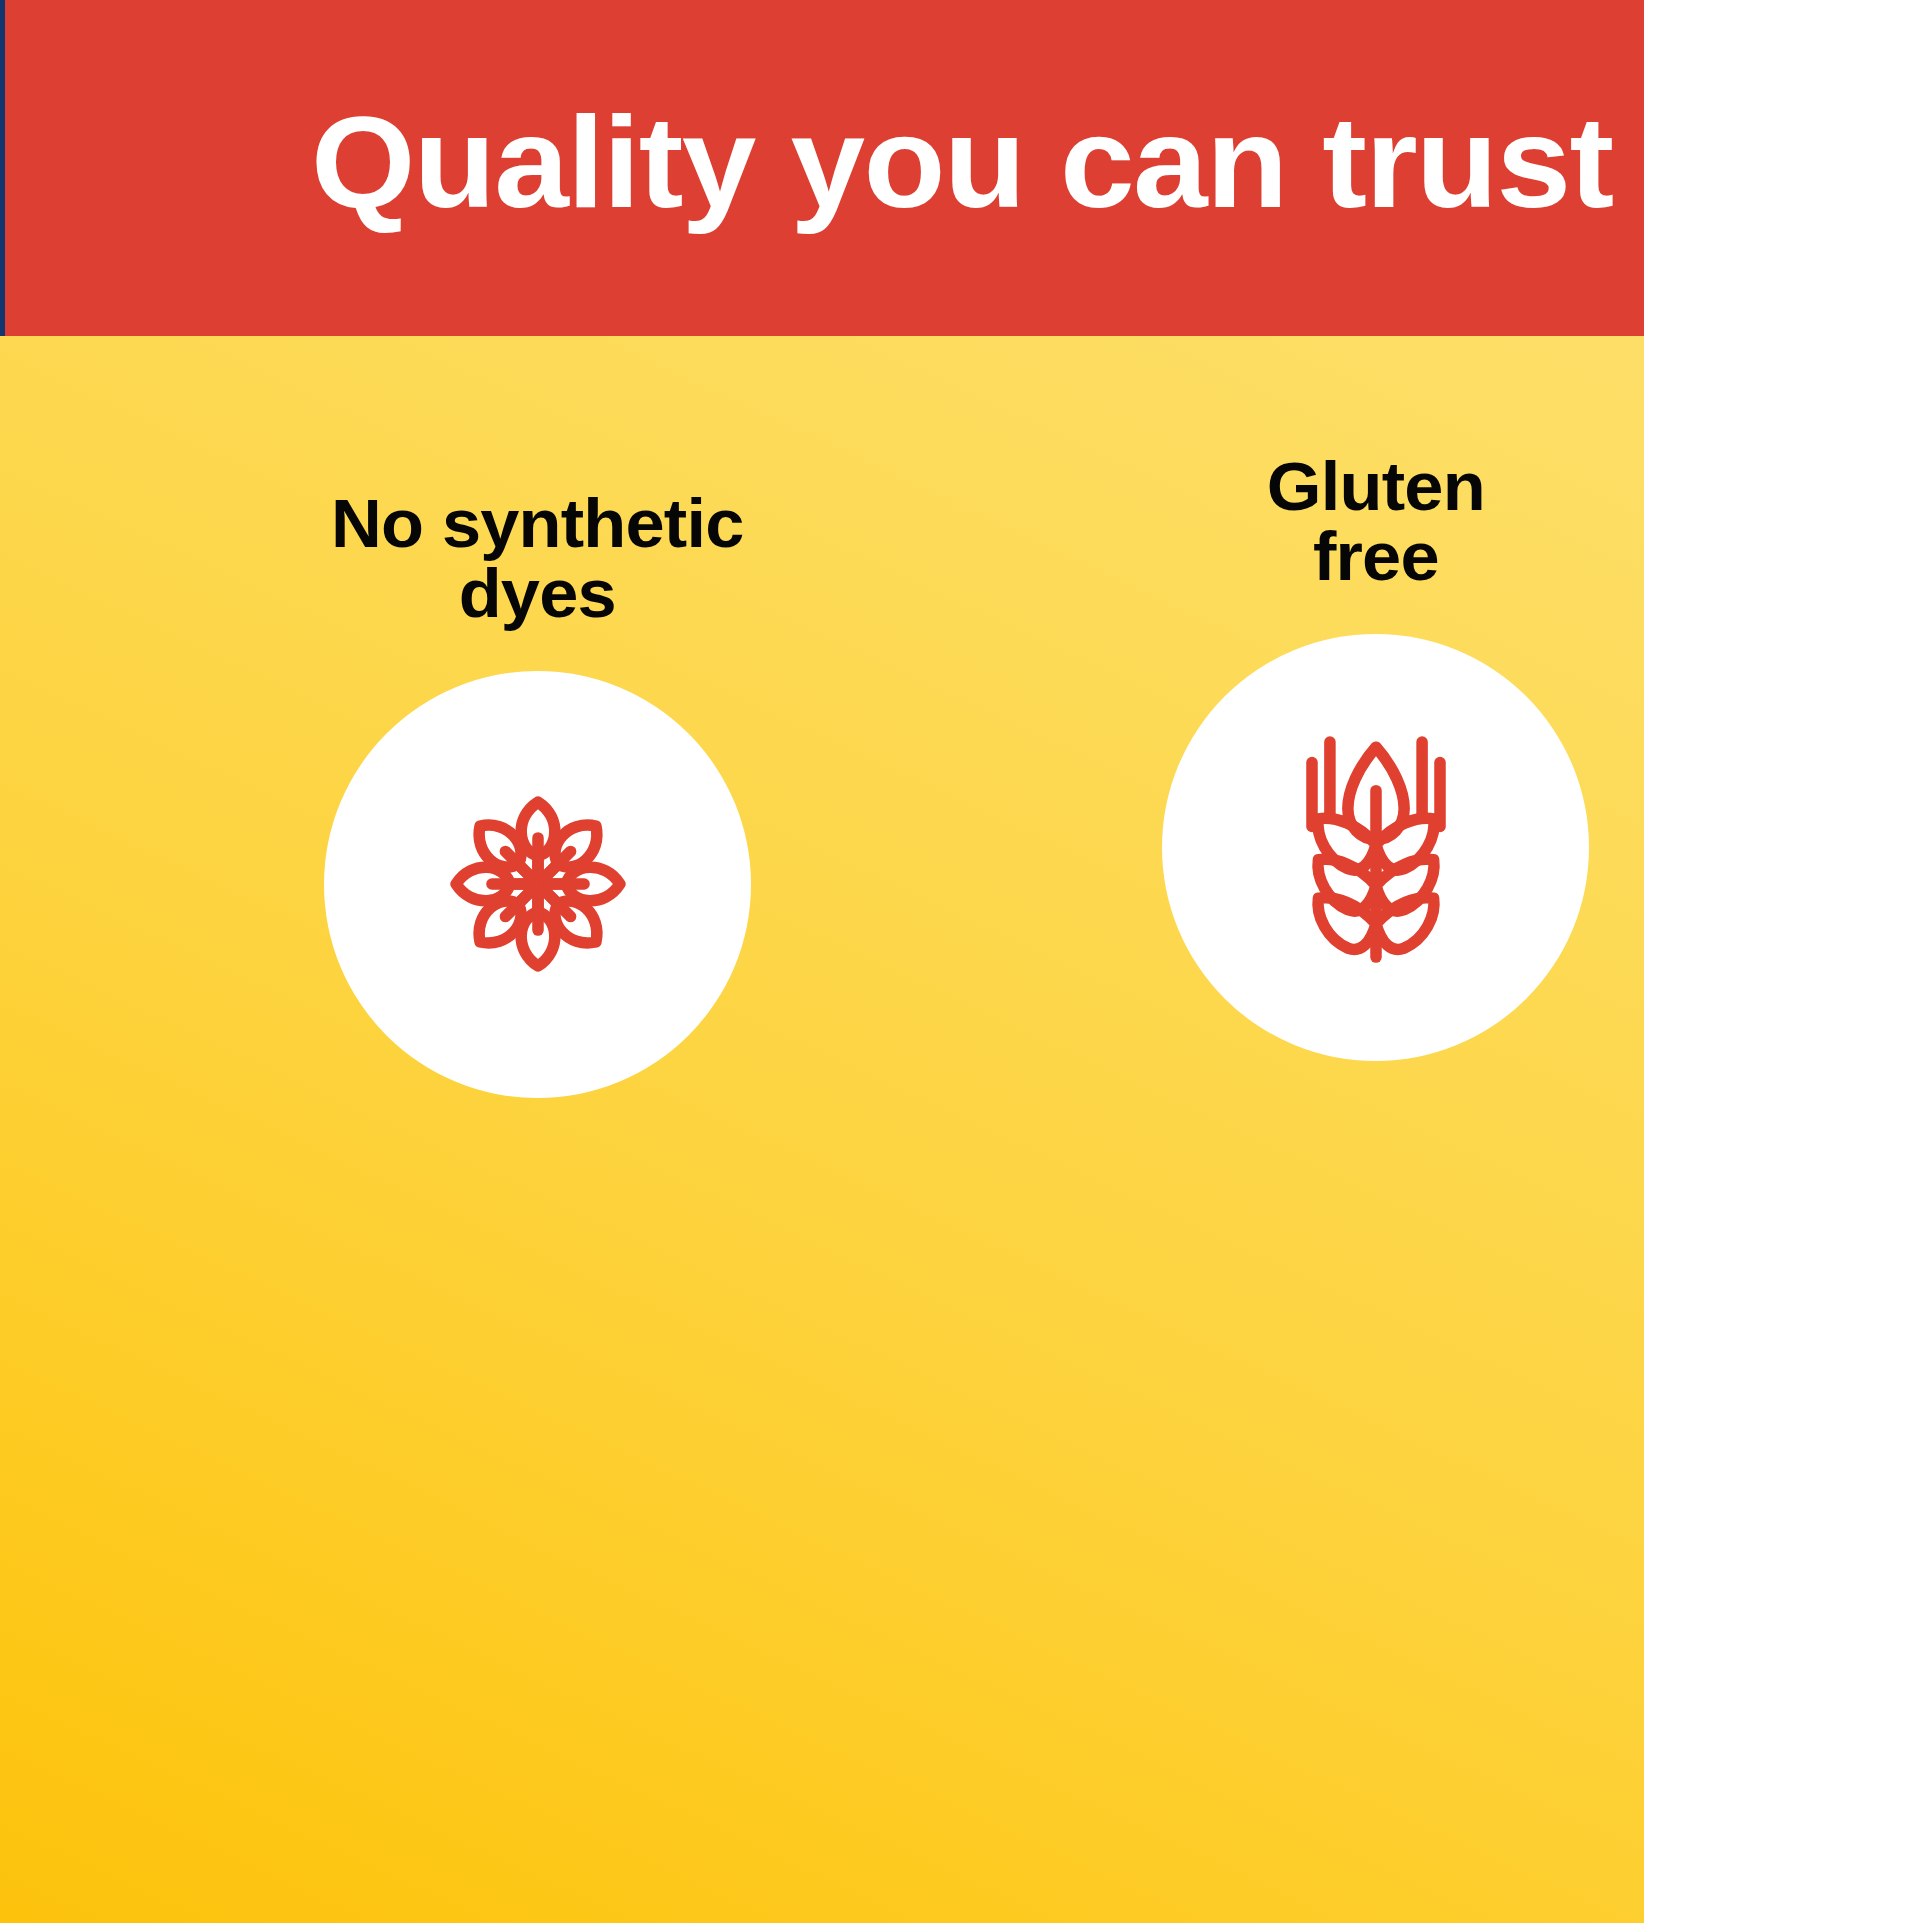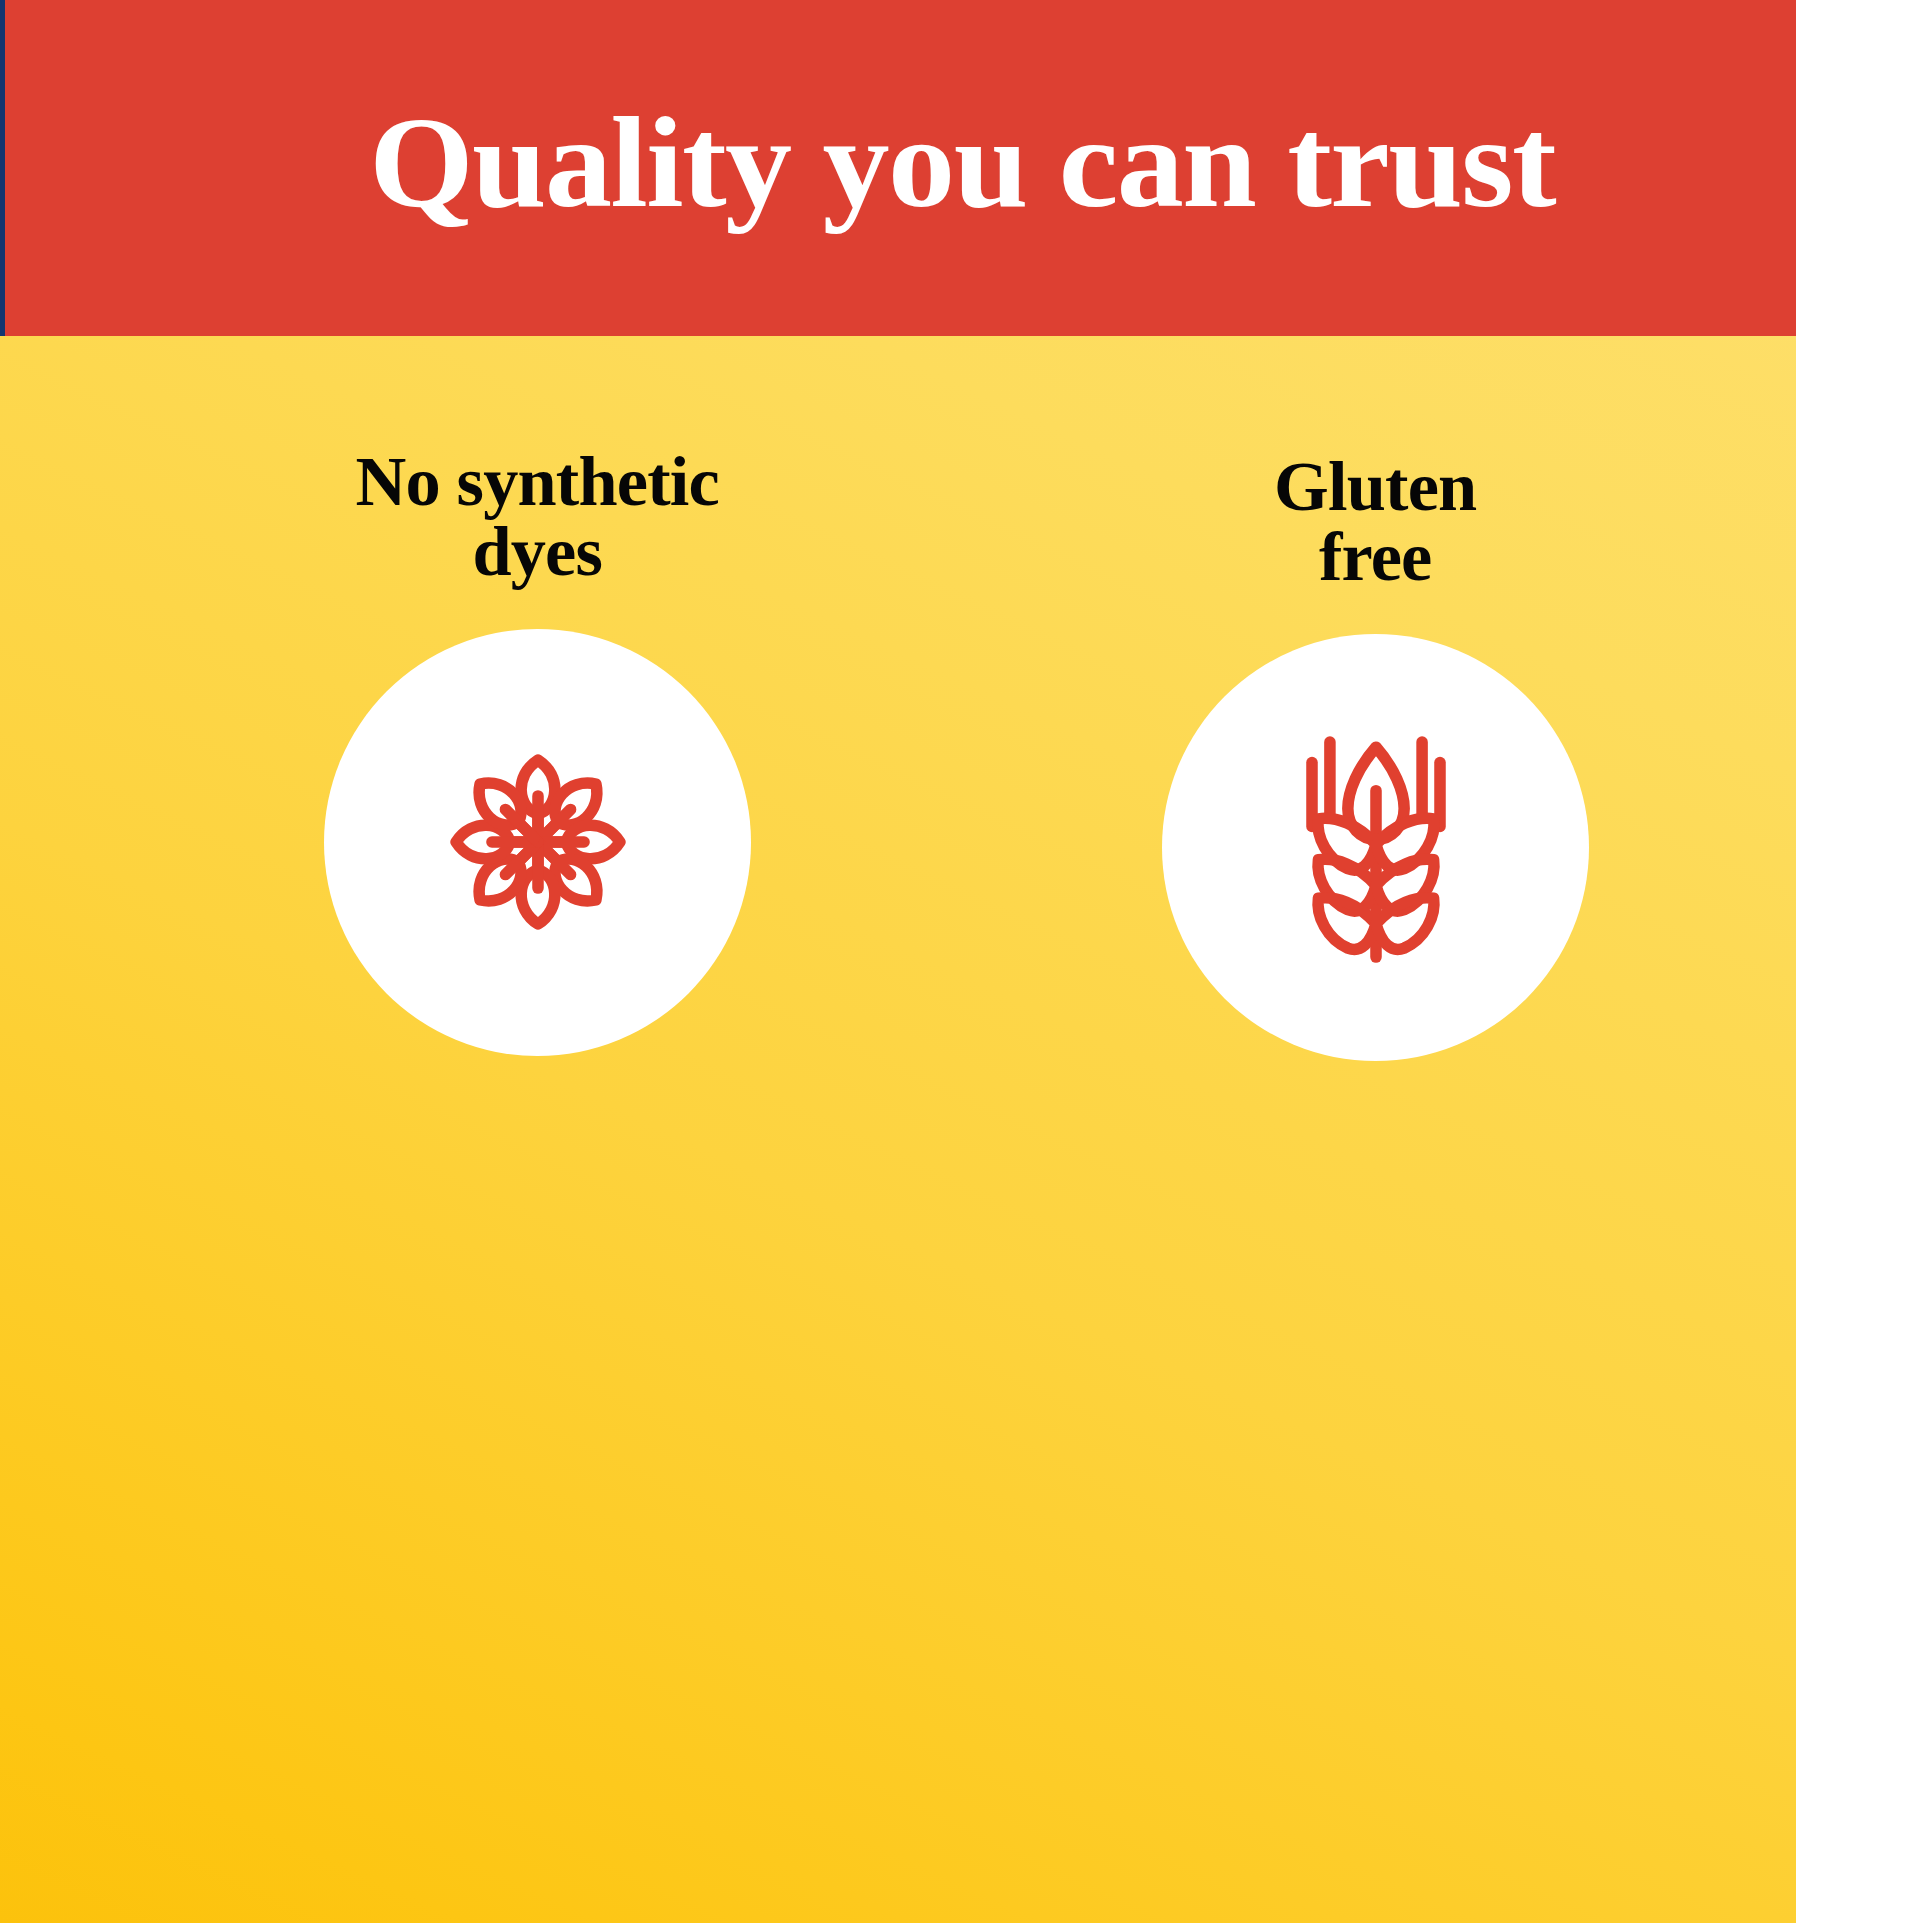--- a/index.html
+++ b/index.html
@@ -2,24 +2,24 @@
 <html style="font-size:12px"><head>
 <meta charset="utf-8">
 <style>
   html, body {
     margin: 0;
     padding: 0;
     background: #ffffff;
   }
   #poster {
     position: relative;
-    width: 1796px;
+    width: 1644px;
     height: 1924px;
     overflow: hidden;
-    font-family: Liberation Serif, serif;
+    font-family: Liberation Sans, sans-serif;
     background: linear-gradient(205deg, #FEE070 0%, #FDDC5C 28%, #FDD33E 60%, #FDC613 92%, #FCC20C 100%);
   }
 
   
   .header-band {
     position: absolute;
     left: 0;
     top: 0;
     width: 1924px;
     height: 336px;
@@ -63,21 +63,21 @@
     row-gap: 0px;
   }
   .feature {
     position: relative;
     display: flex;
     flex-direction: column;
     align-items: center;
   }
   .feature-col-left  { padding-left: 113px; }
   .feature-col-right { padding-right: 135px; }
-  .feature-row-top    { padding-top: 111px; }
+  .feature-row-top    { padding-top: 111px; margin-top: 42px; }
   .feature-row-bottom { padding-top: 116px; }
 
   .feature-label {
     color: #060606;
     font-size: 69px;
     font-weight: bold;
     line-height: 1.02;
     text-align: center;
     white-space: pre-line;
     letter-spacing: -0.8px;

